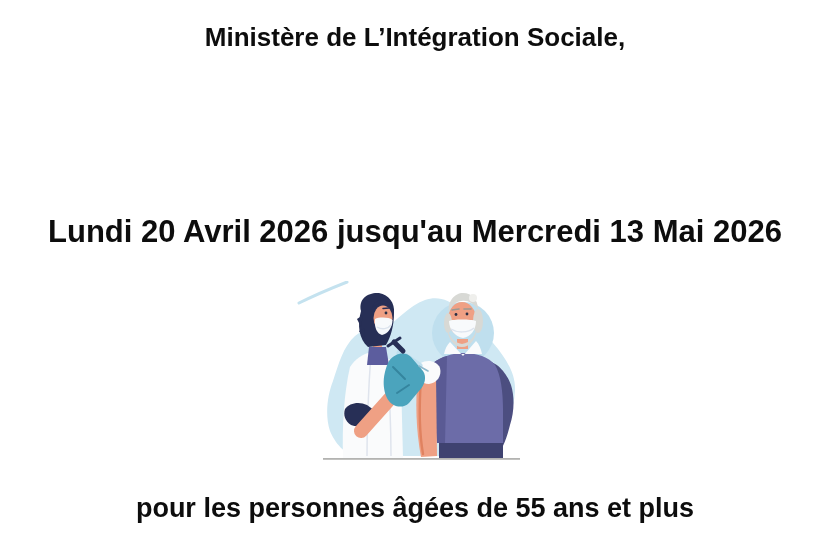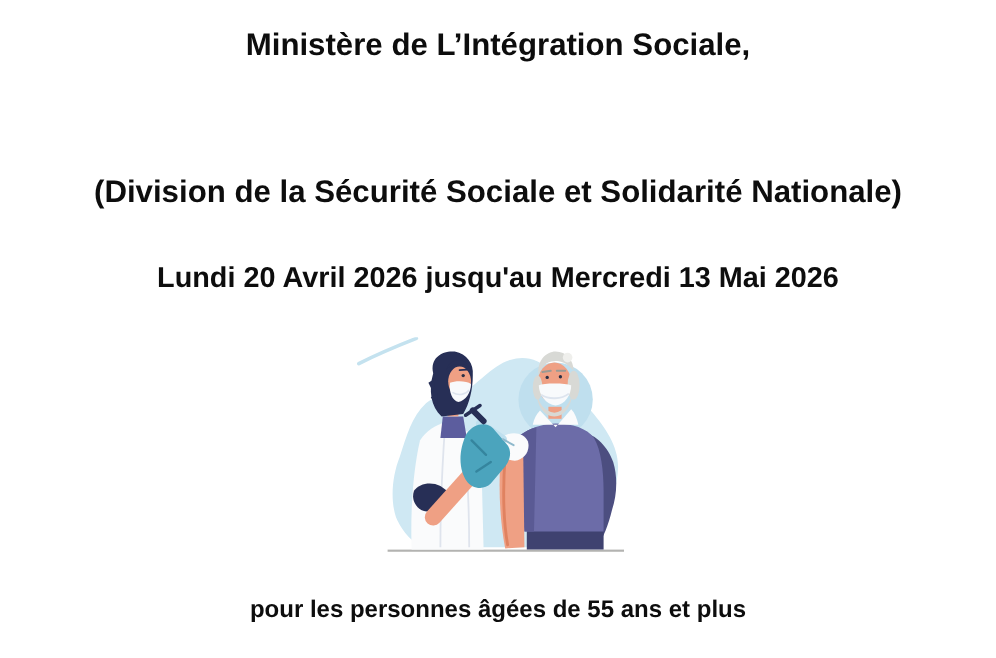--- a/index.html
+++ b/index.html
@@ -10,32 +10,32 @@
     overflow:hidden;
     font-family:"Liberation Sans","DejaVu Sans",sans-serif;
     font-weight:bold;
     color:#0d0d0d;
     padding-left:40px;
   }
   .txt{position:absolute;left:0;width:830px;text-align:center;white-space:pre-line;}
   .ministry{top:22px;font-size:26px;line-height:30.5px;}
   .title{top:152px;font-size:26px;line-height:32px;
          text-decoration:underline;text-decoration-thickness:3px;text-underline-offset:5px;}
-  .daterange{top:217px;font-size:24px;line-height:30px;text-align:center;}
-  .eligibility{top:493px;font-size:20px;line-height:30px;}
+  .daterange{top:217px;font-size:31px;line-height:30px;text-align:center;}
+  .eligibility{top:493px;font-size:27px;line-height:30px;}
   .illustration{position:absolute;left:297px;top:281px;width:230px;height:185px;}
 </style>
 </head>
 <body>
 
 <div class="page">
 
   <div class="txt ministry"><span>Ministère de L’Intégration Sociale,</span><br>
     <br>
-    <span>(Division de la Sécurité Sociale et Solidarité Nationale)</span></div>
+    </div>
 
 
   <div class="txt daterange">Lundi 20 Avril 2026 jusqu'au Mercredi 13 Mai 2026</div>
 
   <svg class="illustration" viewBox="0 0 230 185" aria-hidden="true">
 
     <path d="M 2 22 Q 22 12 50 1" fill="none" stroke-width="3" stroke-linecap="round" stroke="#c4e2ef"></path>
     <path d="M 33 150 C 28 135 30 115 36 100 C 42 82 46 66 58 55 C 68 46 78 50 88 46 C 100 41 112 24 128 19 C 140 15 152 18 162 28 C 172 38 185 48 196 62 C 208 76 219 92 218 110 C 217 128 210 146 200 158 C 192 168 180 174 166 175 L 60 175 C 48 174 38 162 33 150 Z" fill="#cfe8f3"></path>
     <circle cx="166" cy="52" r="31" fill="#bfdfee"></circle>
     <rect x="26" y="177" width="197" height="1.8" fill="#b3b3b1"></rect>

